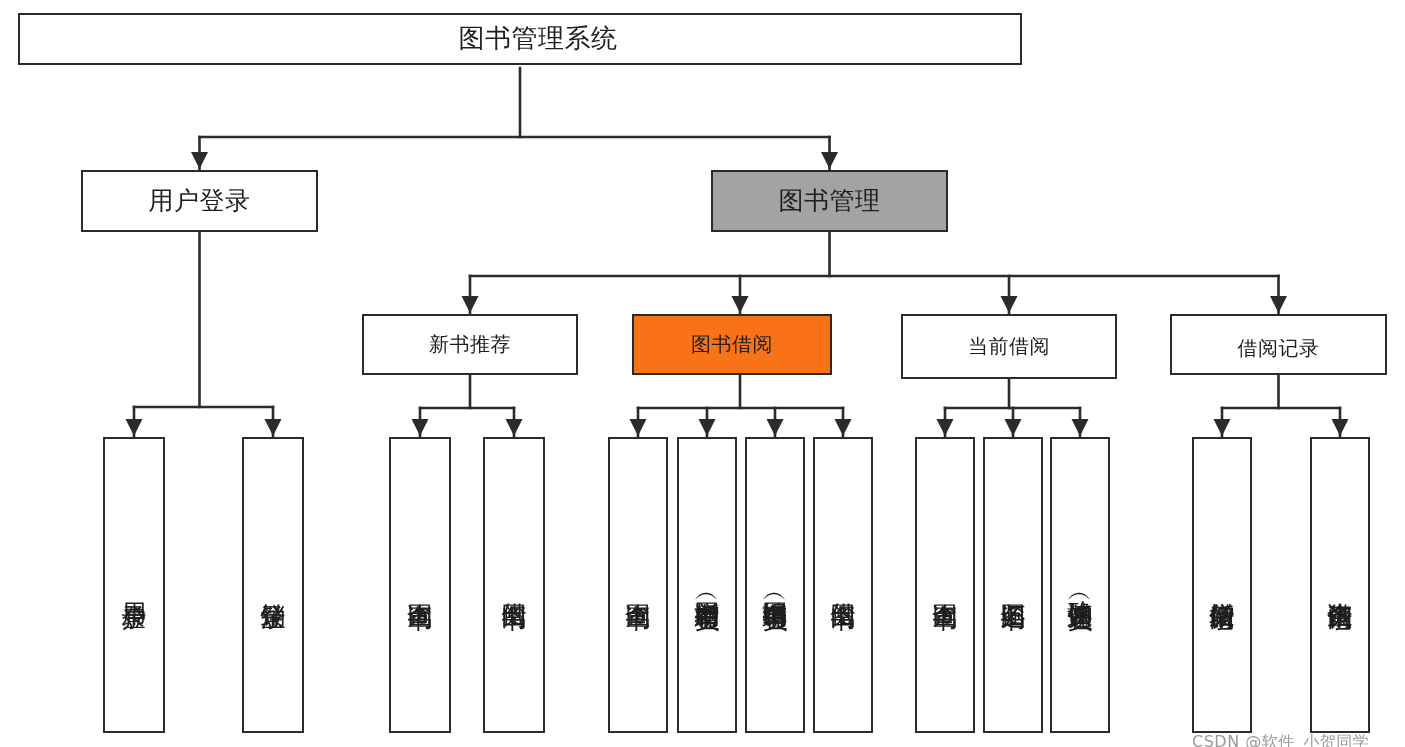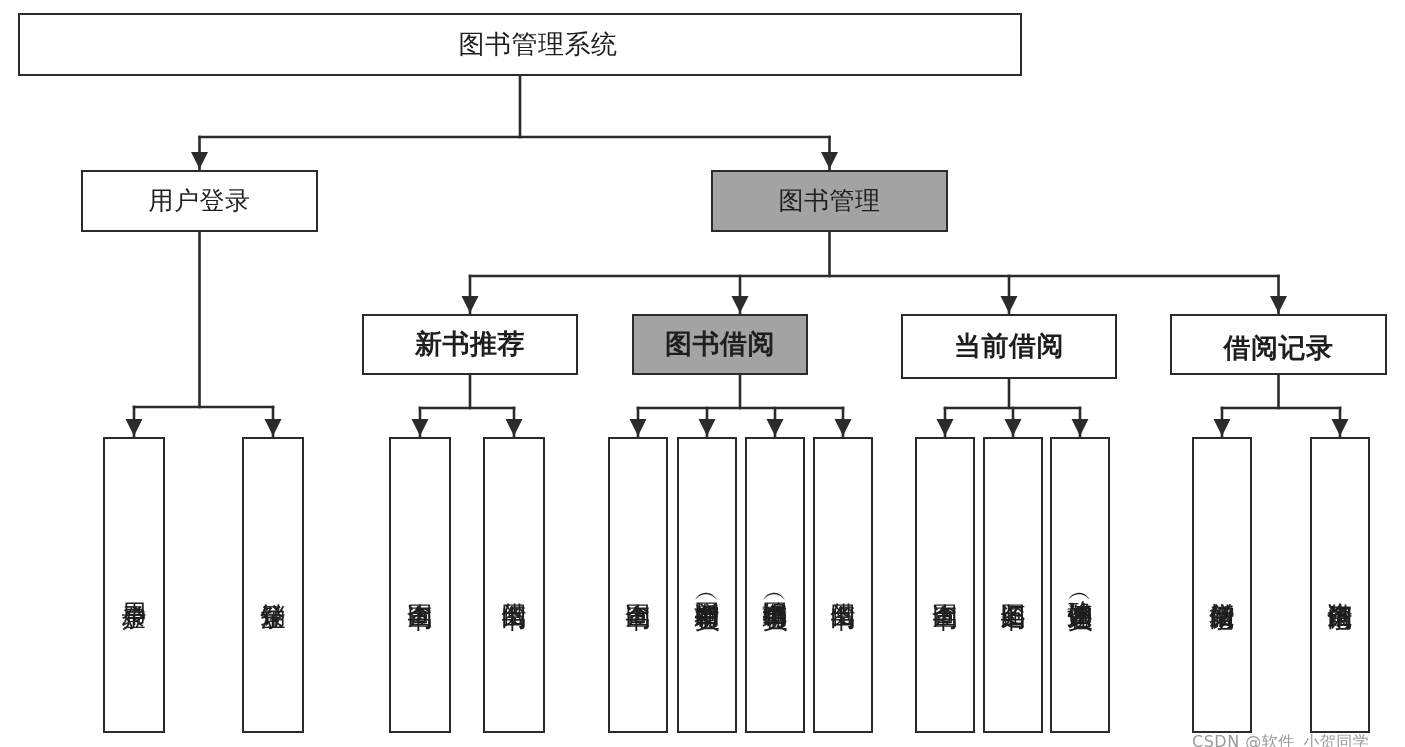--- a/index.html
+++ b/index.html
@@ -49,21 +49,21 @@
     writing-mode: vertical-rl;
     text-orientation: upright;
     font-size: 25px;
     line-height: 1.16;
     letter-spacing: 1px;
     white-space: normal;
     max-height: 100%;
   }
   .node.root .node-label { font-size: 26px; }
   .node.level2 .node-label { font-size: 25px; }
-  .node.level3 .node-label { font-size: 27px; font-weight: bold; }
+  .node.level3 .node-label { font-size: 20px; }
   .watermark {
     position: absolute;
     font-size: 16px;
     color: #9a9a9a;
     letter-spacing: 0.5px;
     white-space: nowrap;
     user-select: none;
     margin-top: 16px;
   }
 </style>
@@ -119,33 +119,33 @@
       <line x1="1080" y1="408" x2="1080" y2="436" stroke="#2b2b2b" stroke-width="2.6" stroke-linecap="square"></line>
       <path d="M 1071.5 419 L 1080 436 L 1088.5 419 Z" fill="#2b2b2b"></path>
       <line x1="1278.5" y1="375" x2="1278.5" y2="408" stroke="#2b2b2b" stroke-width="2.6" stroke-linecap="square"></line>
       <line x1="1222" y1="408" x2="1340" y2="408" stroke="#2b2b2b" stroke-width="2.6" stroke-linecap="square"></line>
       <line x1="1222" y1="408" x2="1222" y2="436" stroke="#2b2b2b" stroke-width="2.6" stroke-linecap="square"></line>
       <path d="M 1213.5 419 L 1222 436 L 1230.5 419 Z" fill="#2b2b2b"></path>
       <line x1="1340" y1="408" x2="1340" y2="436" stroke="#2b2b2b" stroke-width="2.6" stroke-linecap="square"></line>
       <path d="M 1331.5 419 L 1340 436 L 1348.5 419 Z" fill="#2b2b2b"></path>
     </svg>
   <div id="node-layer">
-      <div class="node root" style="left: 18px; top: 13px; width: 1004px; height: 63px; border-color: rgb(43, 43, 43); background: rgb(255, 255, 255); padding-left: 36px;">
+      <div class="node root" style="left: 18px; top: 13px; width: 1004px; height: 52px; border-color: rgb(43, 43, 43); background: rgb(255, 255, 255); padding-left: 36px;">
         <span class="node-label" style="color: rgb(30, 30, 30);">图书管理系统</span>
       </div>
       <div class="node level2" style="left: 81px; top: 170px; width: 237px; height: 62px; border-color: rgb(43, 43, 43); background: rgb(255, 255, 255);">
         <span class="node-label" style="color: rgb(30, 30, 30);">用户登录</span>
       </div>
       <div class="node level2" style="left: 711px; top: 170px; width: 237px; height: 62px; border-color: rgb(43, 43, 43); background: #a3a3a3;">
         <span class="node-label" style="color: rgb(30, 30, 30);">图书管理</span>
       </div>
       <div class="node level3" style="left: 362px; top: 314px; width: 216px; height: 61px; border-color: rgb(43, 43, 43); background: rgb(255, 255, 255);">
         <span class="node-label" style="color: rgb(30, 30, 30);">新书推荐</span>
       </div>
-      <div class="node level3" style="left: 632px; top: 314px; width: 176px; height: 61px; border-color: rgb(43, 43, 43); background: #a3a3a3;">
+      <div class="node level3" style="left: 632px; top: 314px; width: 200px; height: 61px; border-color: rgb(43, 43, 43); background: #f97316;">
         <span class="node-label" style="color: rgb(30, 30, 30);">图书借阅</span>
       </div>
       <div class="node level3" style="left: 901px; top: 314px; width: 216px; height: 65px; border-color: rgb(43, 43, 43); background: rgb(255, 255, 255);">
         <span class="node-label" style="color: rgb(30, 30, 30);">当前借阅</span>
       </div>
       <div class="node level3" style="left: 1170px; top: 314px; width: 217px; height: 61px; border-color: rgb(43, 43, 43); background: rgb(255, 255, 255);">
         <span class="node-label" style="color: rgb(30, 30, 30); margin-top: 8px;">借阅记录</span>
       </div>
       <div class="node vertical leaf" style="left: 103px; top: 437px; width: 62px; height: 296px; border-color: rgb(43, 43, 43); background: rgb(255, 255, 255);">
         <span class="node-label" style="color: rgb(30, 30, 30);">用户登录</span>

